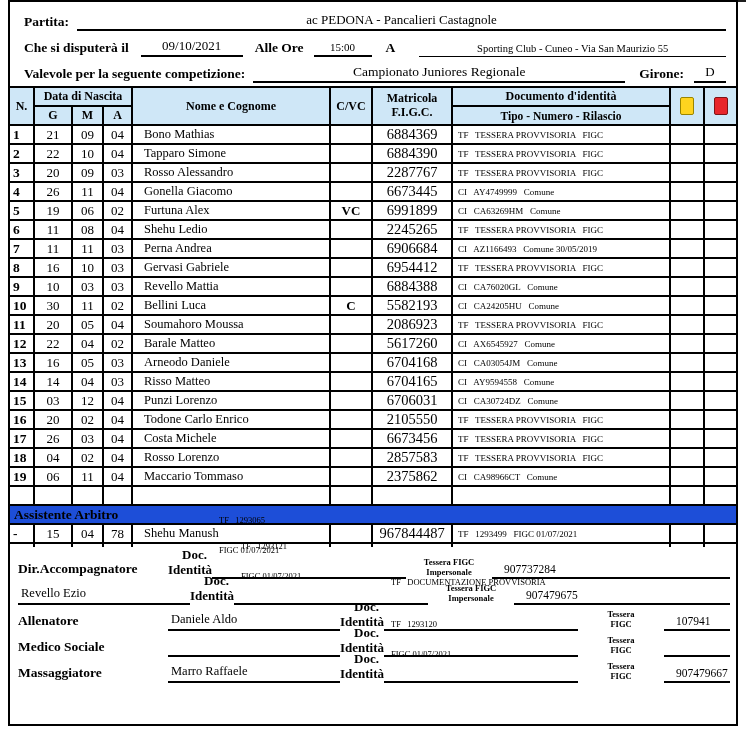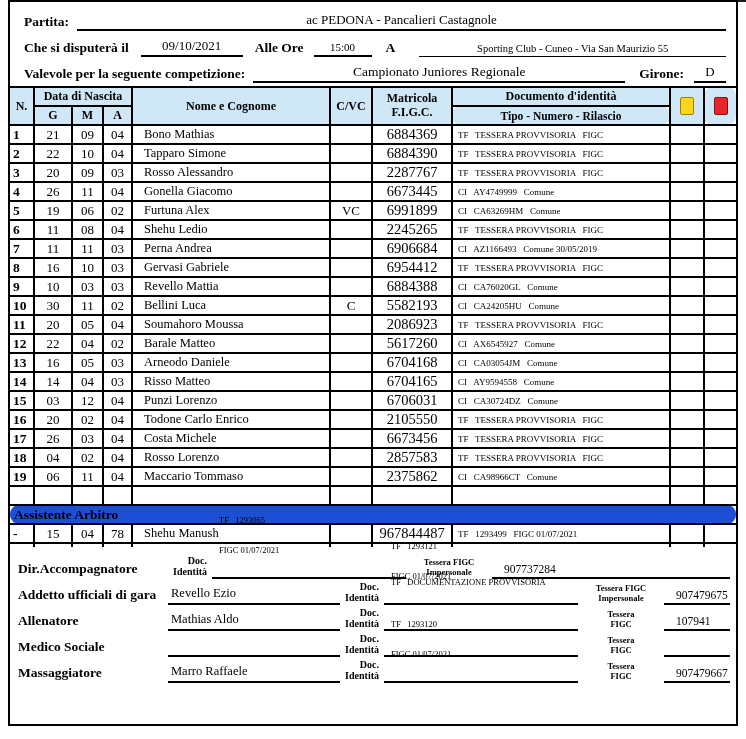--- a/index.html
+++ b/index.html
@@ -25,47 +25,47 @@
   .fld-time { width:58px; margin:0 14px 0 10px; font-size:11px; }
   .fld-venue { flex:1; margin-left:24px; font-size:10.5px; border-bottom-width:1.5px; }
   .fld-comp { flex:1; margin-left:8px; font-size:13.5px; }
   .fld-girone { width:32px; margin-left:10px; font-size:13px; }
   .lbl-girone { margin-left:14px; }
 
   
   table { border-collapse:collapse; table-layout:fixed; width:100%; }
   td,th { border:2px solid #000; overflow:hidden; padding:0; box-sizing:border-box; }
   td:first-child, th:first-child { border-left:none; }
-  td:last-child, th:last-child { border-right:none;border-radius:9px; }
+  td:last-child, th:last-child { border-right:none; }
   thead th { background:#cfe7f7; font-size:12px; font-weight:bold; height:19px; }
   thead tr:first-child th { border-top-width:2px; }
   .th-mat { font-size:12px; line-height:1.15; }
   .th-tipo { font-size:11.5px; }
   .card { display:inline-block; width:12px; height:16px; border-radius:2px; vertical-align:middle; }
   .card.y { background:#ffd41f; border:1px solid #9a8500; }
   .card.r { background:#e8252b; border:1px solid #7d1317; }
 
   .prow td { height:19px; }
   .c-n   { font-weight:bold; font-size:13.5px; text-align:left; padding-left:3px; }
   .c-d   { text-align:center; font-size:13px; }
   .c-name{ font-size:12.5px; padding-left:11px; white-space:nowrap; }
-  .c-cvc { text-align:center; font-size:13px; }
+  .c-cvc { text-align:center; font-size:13px;font-weight:bold; }
   .c-mat { text-align:center; font-size:14.5px; }
   .c-doc { font-size:9px; padding-left:5px; white-space:pre; }
 
   .bar-row td { background:#1d4ed8; font-weight:bold; font-size:13.5px; padding-left:4px; height:19px; }
   .empty-row td { height:19px; }
   .strip-row td { height:4px; border-bottom:none; }
 
   
   .staff { padding:7px 6px 0 8px; }
   .staff-row { display:flex; align-items:flex-end; height:25px; margin-bottom:1px; }
   .s-role  { width:150px; font-weight:bold; font-size:13.5px; padding-bottom:2px; white-space:nowrap; }
   .s-name  { width:172px; border-bottom:2px solid #000; font-size:12.5px; padding:0 0 2px 3px; white-space:nowrap; box-sizing:border-box; }
-  .s-doclbl{ width:44px; text-align:right; font-weight:bold; font-size:10px; line-height:1.1; padding:0 5px 2px 0; box-sizing:border-box; }
+  .s-doclbl{ width:44px; text-align:right; font-weight:bold; font-size:13px; line-height:1.1; padding:0 5px 2px 0; box-sizing:border-box; }
   .s-doc   { width:194px; border-bottom:2px solid #000; font-size:8.5px; line-height:1.2; padding:0 0 1px 7px; white-space:pre; box-sizing:border-box; }
   .s-teslbl{ width:86px; text-align:center; font-weight:bold; font-size:8.5px; line-height:1.1; padding-bottom:2px; box-sizing:border-box; }
   .s-num   { flex:1; border-bottom:2px solid #000; font-size:11.5px; padding:0 0 2px 12px; box-sizing:border-box; }
 </style>
 </head>
 <body>
 
 <div class="top-edge-grey"></div>
 <div class="top-edge-line"></div>
 
@@ -435,40 +435,39 @@
       <div>FIGC 01/07/2021</div>
     </div>
     <div class="s-teslbl">
       <div>Tessera FIGC</div>
       <div>Impersonale</div>
     </div>
     <div class="s-num">907737284</div>
   </div>
 
   <div class="staff-row">
-    <div class="s-role">Addetto ufficiali di gara</div>
     <div class="s-name">Revello Ezio</div>
     <div class="s-doclbl">
       <div>Doc.</div>
       <div>Identità</div>
     </div>
     <div class="s-doc">
       <div>TF   1293121</div>
       <div>FIGC 01/07/2021</div>
     </div>
     <div class="s-teslbl">
       <div>Tessera FIGC</div>
       <div>Impersonale</div>
     </div>
     <div class="s-num">907479675</div>
   </div>
 
   <div class="staff-row">
     <div class="s-role">Allenatore</div>
-    <div class="s-name">Mathias Aldo</div>
+    <div class="s-name">Daniele Aldo</div>
     <div class="s-doclbl">
       <div>Doc.</div>
       <div>Identità</div>
     </div>
     <div class="s-doc">
       <div>TF   DOCUMENTAZIONE PROVVISORIA</div>
       <div></div>
     </div>
     <div class="s-teslbl">
       <div>Tessera</div>

